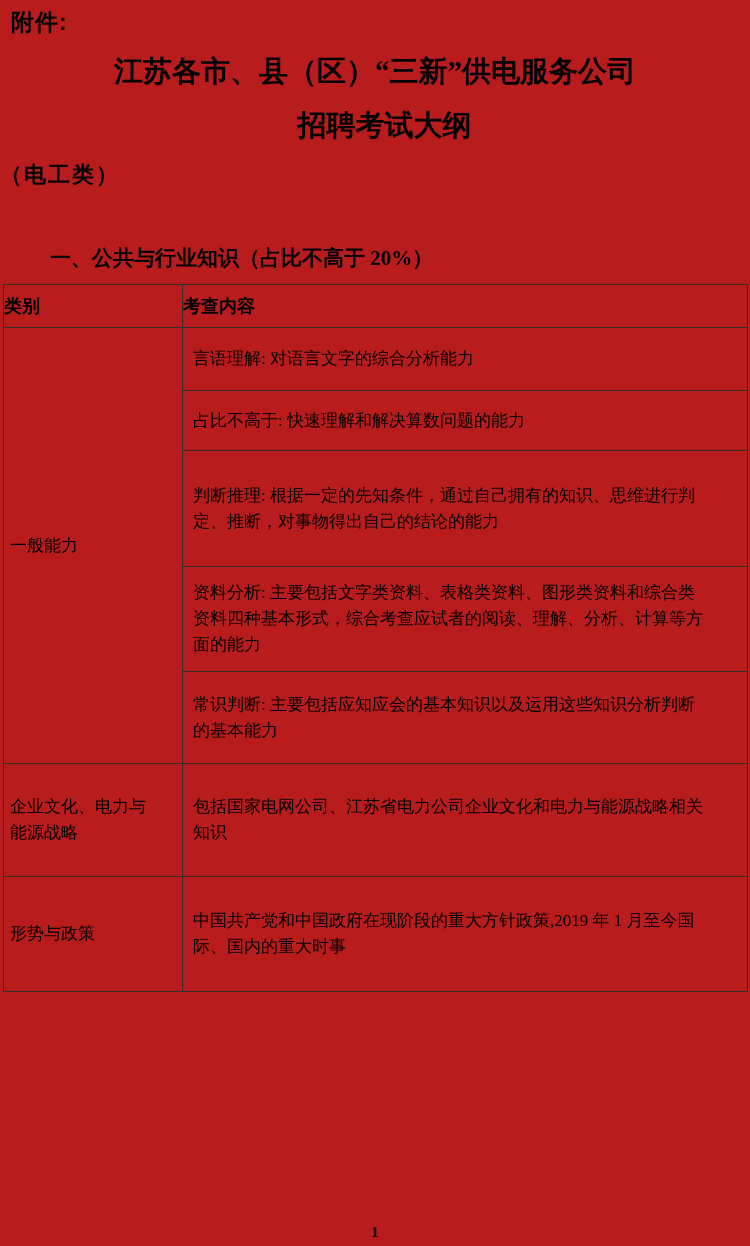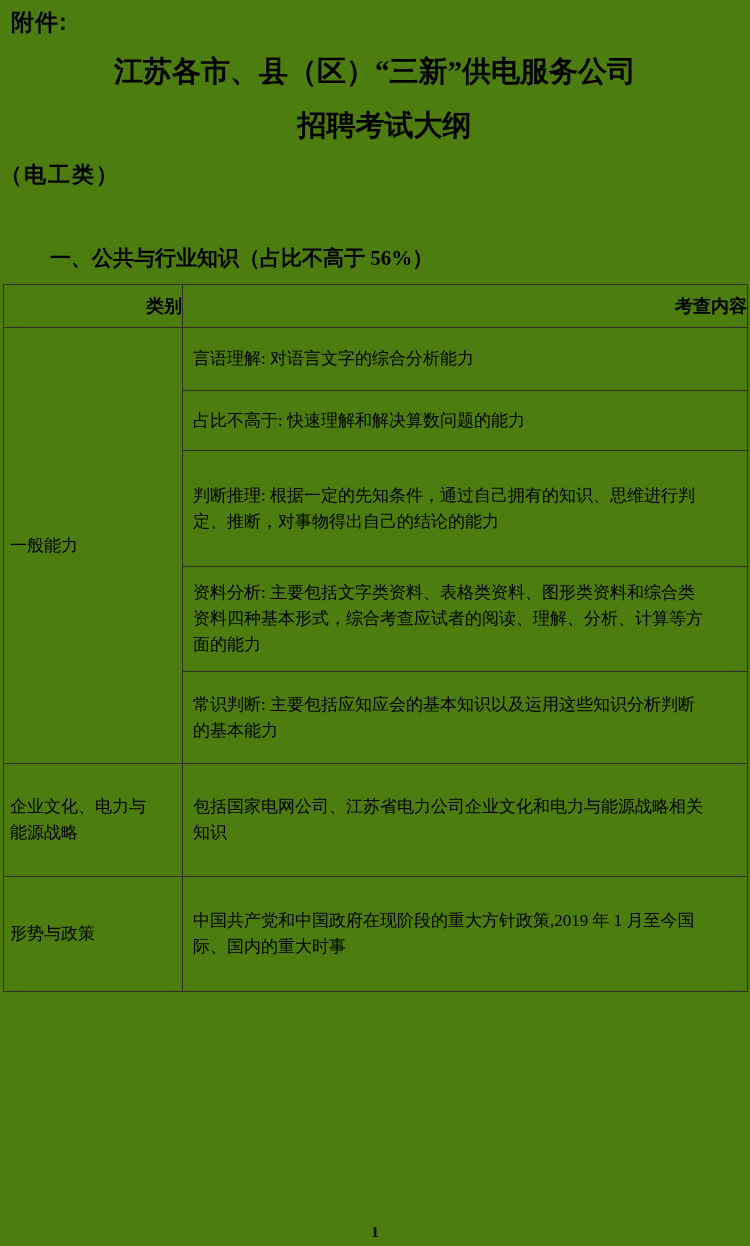--- a/index.html
+++ b/index.html
@@ -7,21 +7,21 @@
   body {
     width: 750px;
     height: 1246px;
     position: relative;
     font-family: "Liberation Serif", "DejaVu Serif", serif;
     color: #000000;
   }
   .page {
     position: absolute;
     inset: 0;
-    background: #4d7c0f;
+    background: #b91c1c;
     overflow: hidden;
   }
   .attachment {
     position: absolute;
     top: 8px;
     left: 11px;
     font-family: "Liberation Sans", "DejaVu Sans", sans-serif;
     font-weight: 700;
     font-size: 23px;
     line-height: 28px;
@@ -67,21 +67,21 @@
   }
   table.exam-table th,
   table.exam-table td {
     border: 1.5px solid #2e2e2e;
     vertical-align: middle;
   }
   col.cat-col { width: 179px; }
   th {
     font-weight: 700;
     font-size: 18px;
-    text-align: right;
+    text-align: left;
   }
   td.cat-cell {
     text-align: left;
     font-size: 17px;
     line-height: 26px;
     white-space: pre-line;
     padding: 0 6px;
   }
   td.content-cell {
     font-size: 17px;
@@ -115,21 +115,21 @@
 <div class="page">
 
   <div class="attachment">附件:</div>
 
   <div class="title-line title-1">江苏各市、县（区）“三新”供电服务公司</div>
 
   <div class="title-line title-2">招聘考试大纲</div>
 
   <div class="title-3">（电工类）</div>
 
-  <div class="section-heading">一、公共与行业知识（占比不高于 56%）</div>
+  <div class="section-heading">一、公共与行业知识（占比不高于 20%）</div>
 
   <table class="exam-table">
     <colgroup>
       <col class="cat-col">
       <col>
     </colgroup>
     <thead>
       <tr class="row-header">
         <th>类别</th>
         <th>考查内容</th>

